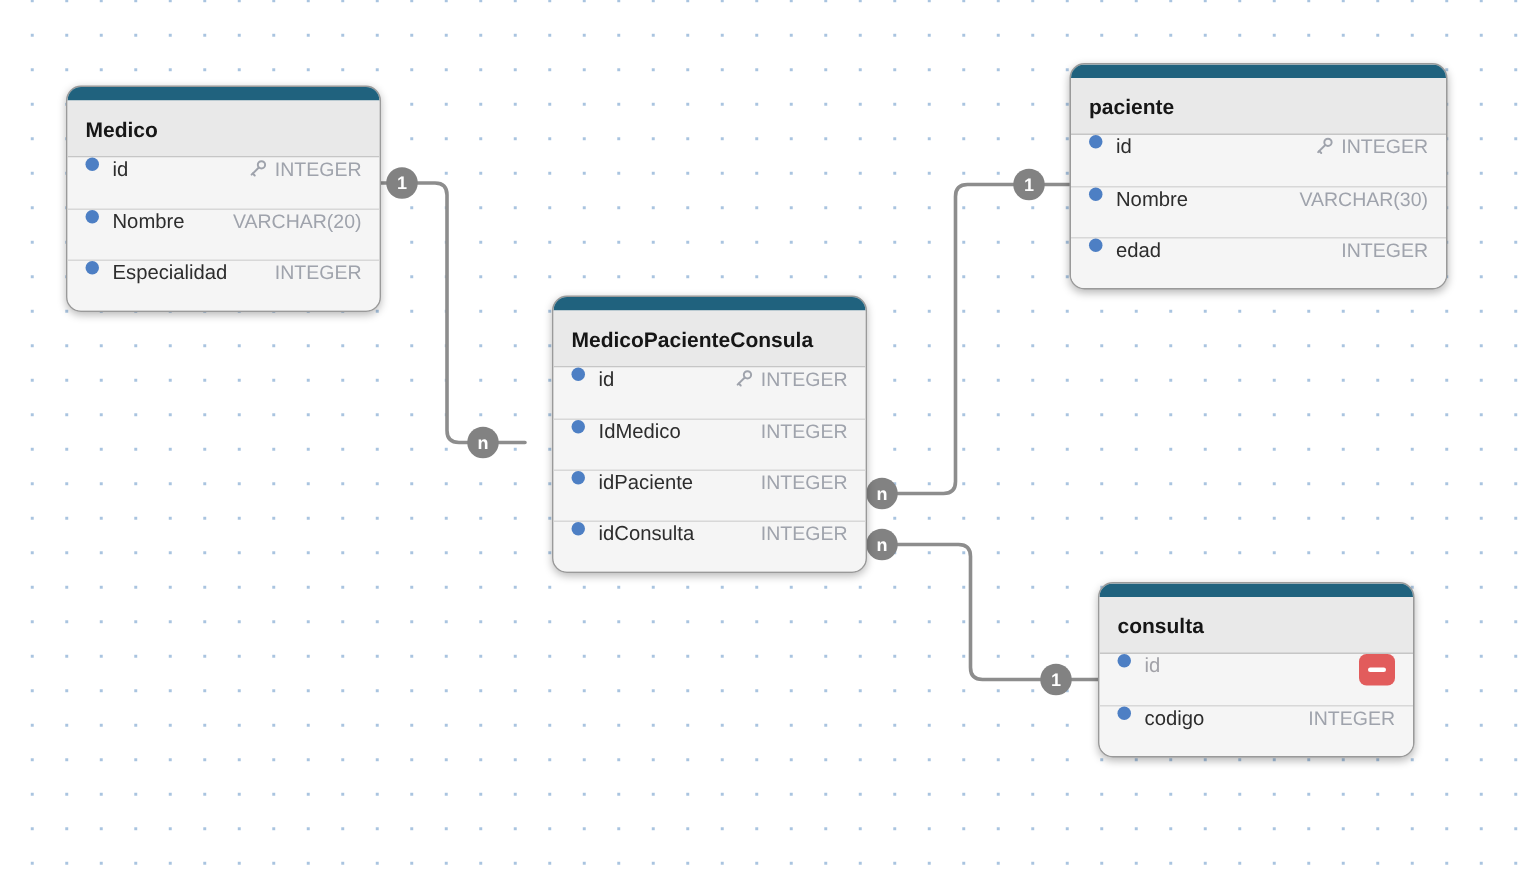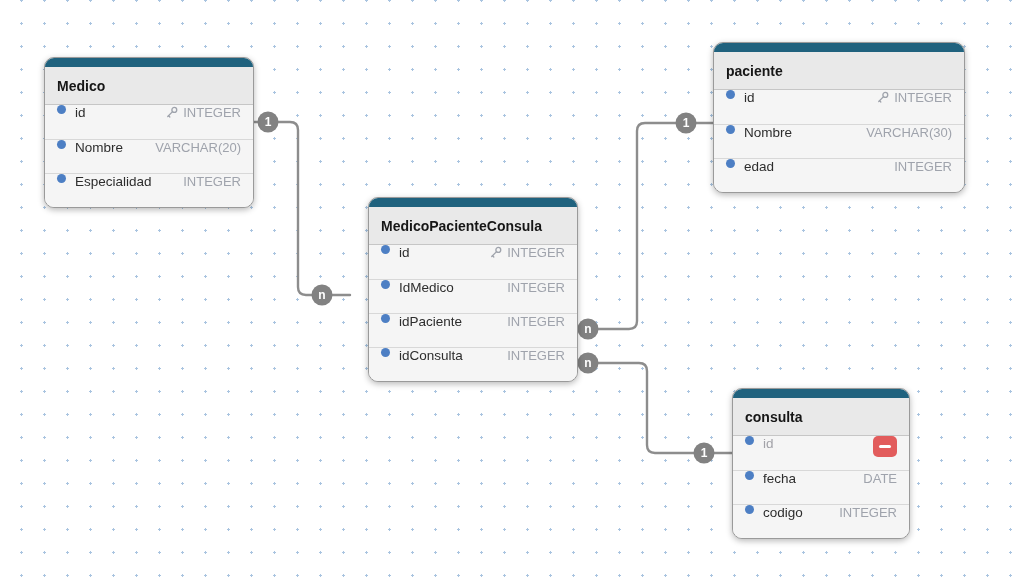--- a/index.html
+++ b/index.html
@@ -210,41 +210,34 @@
     </div>
     <div class="trow">
       <span class="fdot"></span>
       <span class="fname">edad</span>
       <span class="ftype">
           <span>INTEGER</span>
         </span>
     </div>
   </div>
 
-  <div class="db-table" style="left:732px;top:388px;width:178px;">
+  <div class="db-table" style="left:732px;top:388px;width:211px;">
     <div class="strip"></div>
     <div class="thead">
       <span>consulta</span>
     </div>
     <div class="trow">
       <span class="fdot"></span>
       <span class="fname muted">id</span>
       <button class="delete-btn">
         <span class="minus-bar"></span>
       </button>
     </div>
     <div class="trow">
       <span class="fdot"></span>
-      <span class="fname">fecha</span>
-      <span class="ftype">
-          <span>DATE</span>
-        </span>
-    </div>
-    <div class="trow">
-      <span class="fdot"></span>
       <span class="fname">codigo</span>
       <span class="ftype">
           <span>INTEGER</span>
         </span>
     </div>
   </div>
 
 </div>
 
 </body></html>

